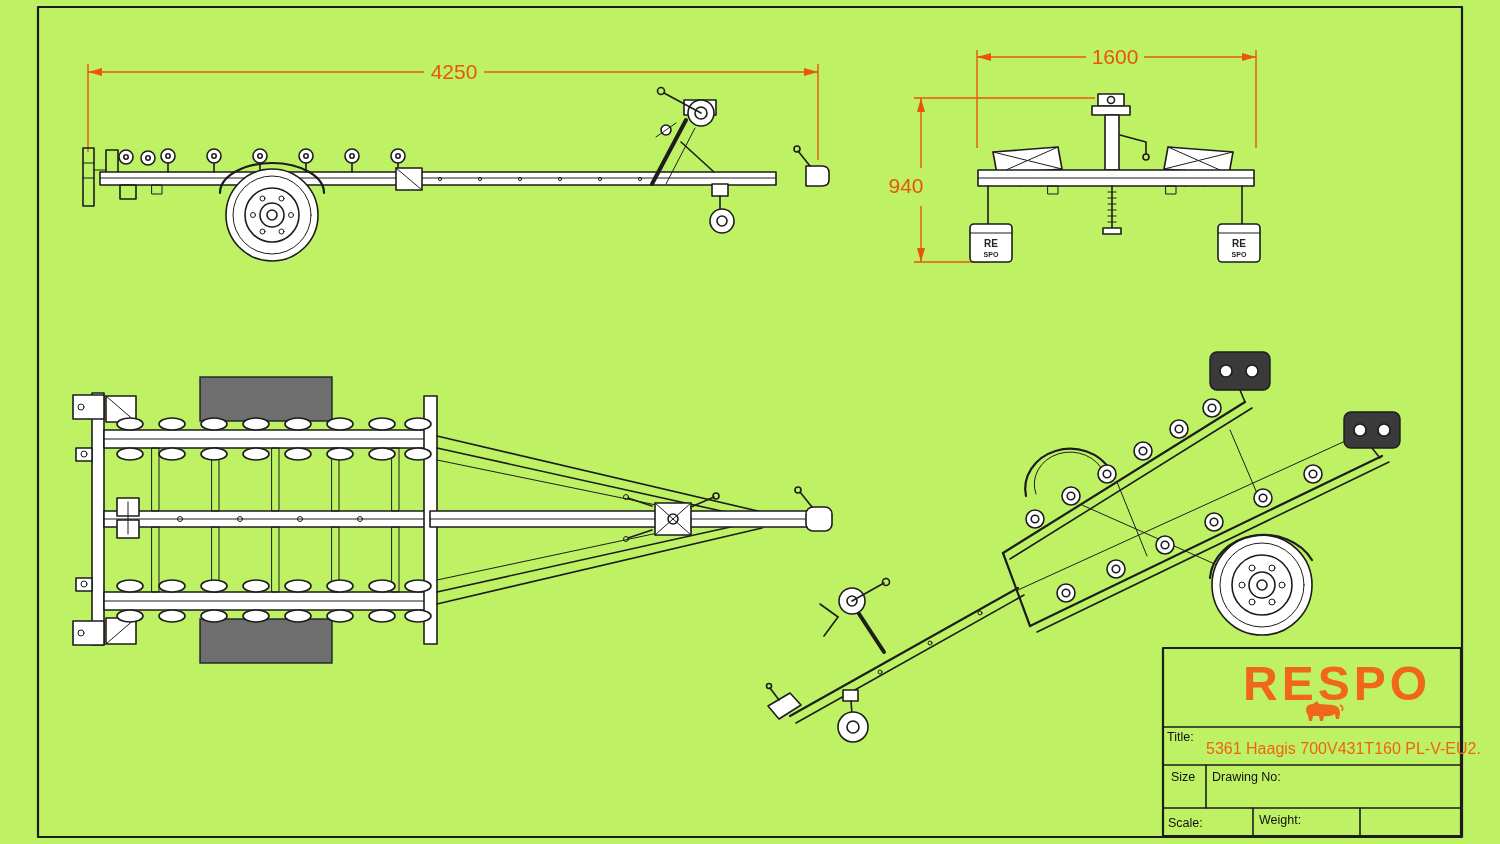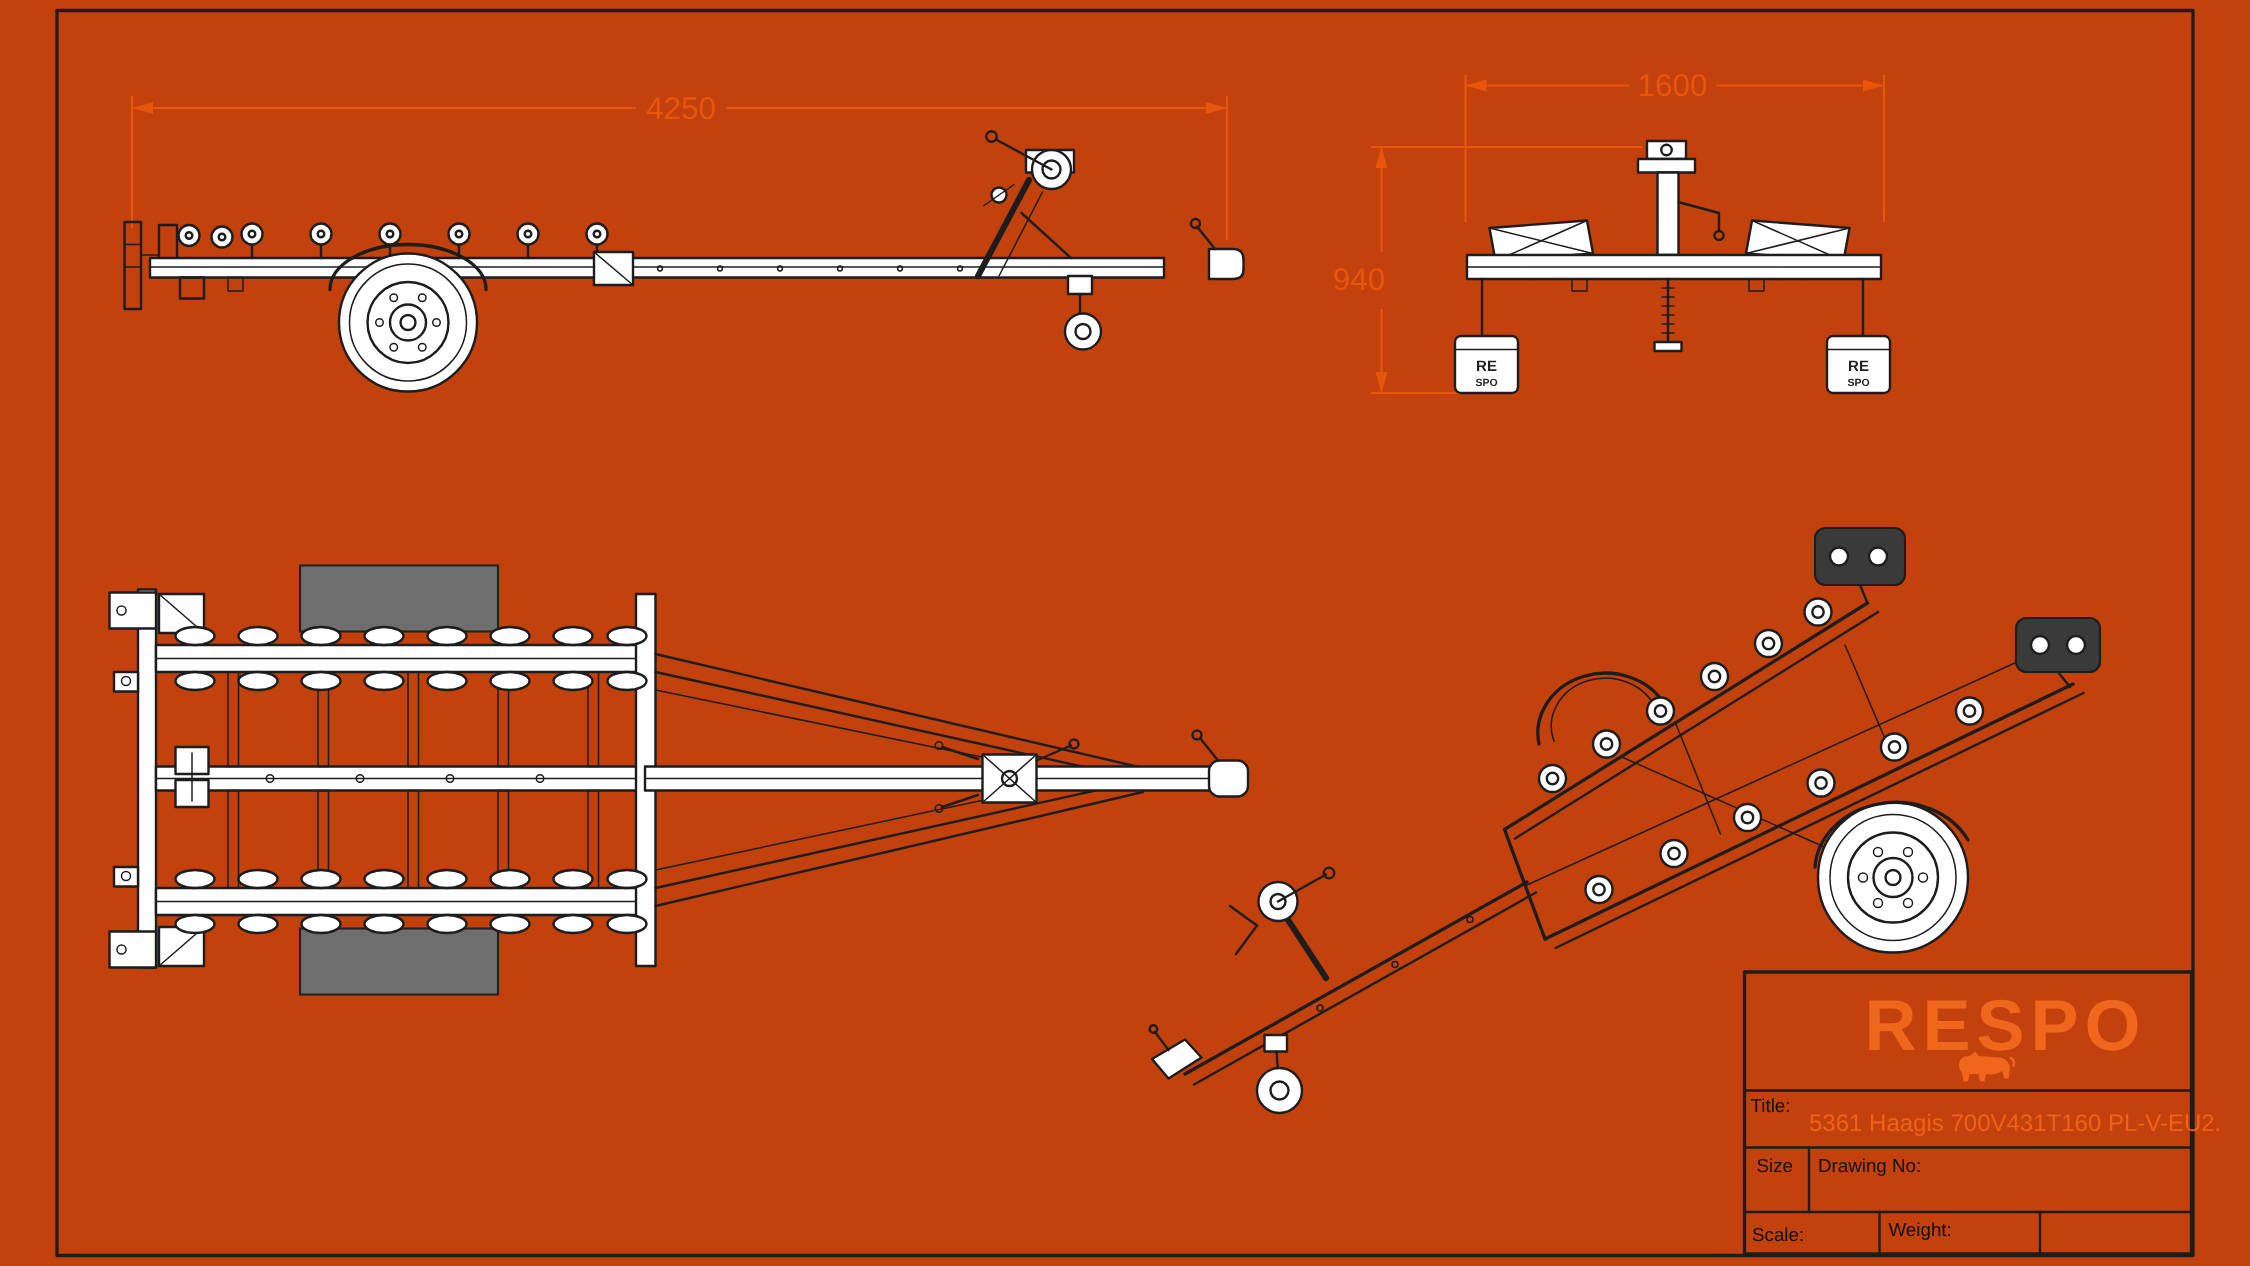--- a/index.html
+++ b/index.html
@@ -1,16 +1,16 @@
 <!DOCTYPE html>
 <html><head>
 <meta charset="utf-8">
 <style>
   html,body{margin:0;padding:0;background:#ffffff;}
-  .page{position:relative;width:1500px;height:844px;background:#c2410c;overflow:hidden;
+  .page{position:relative;width:1500px;height:844px;background:#bef264;overflow:hidden;
         font-family:"Liberation Sans",sans-serif;}
   svg{display:block;}
   .ln{fill:none;stroke:#1d1d1d;stroke-width:1.6;stroke-linecap:round;stroke-linejoin:round;}
   .t1{stroke-width:1;}
   .t2{stroke-width:2.2;}
   .t4{stroke-width:4;}
   .fw{fill:#ffffff;}
   .dk{fill:#3a3a3a;stroke:#1d1d1d;stroke-width:1.4;}
   .gy{fill:#6e6e6e;stroke:#222222;stroke-width:1.4;}
   .dim{fill:none;stroke:#e8560c;stroke-width:1.4;}

